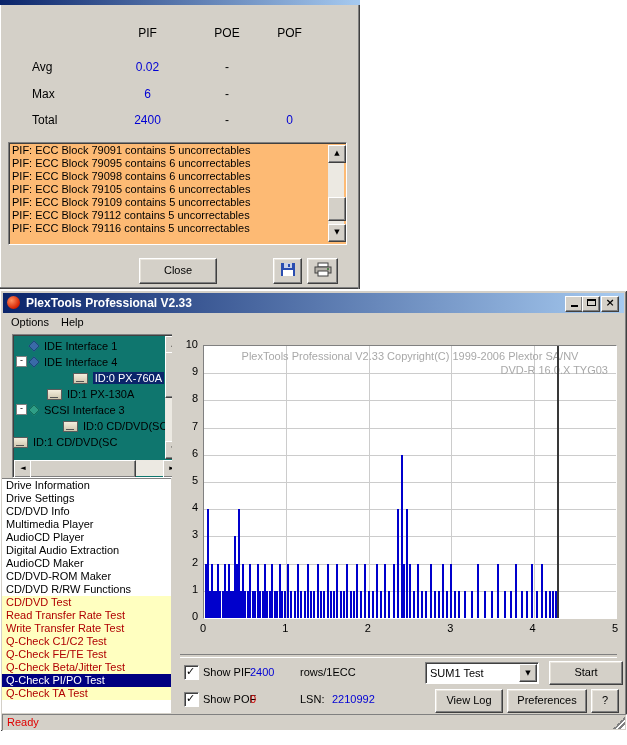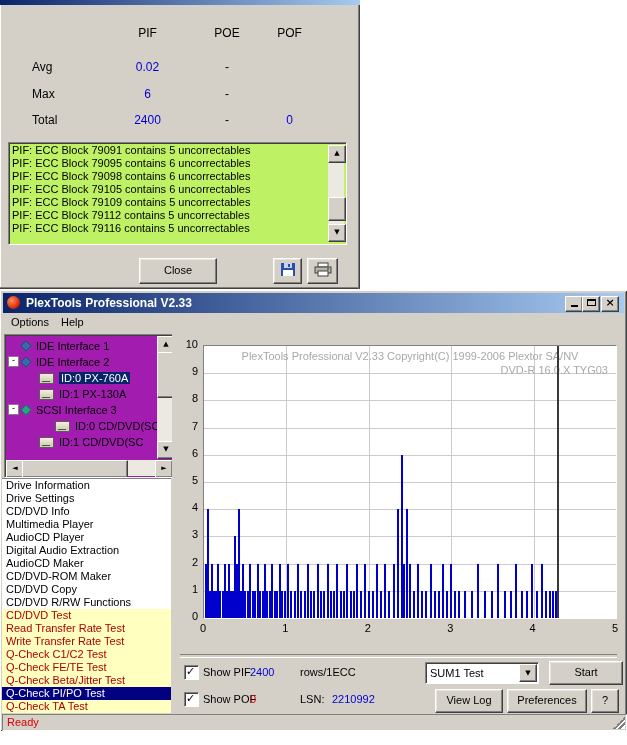--- a/index.html
+++ b/index.html
@@ -10,21 +10,21 @@
        font-family:"Liberation Sans",sans-serif;font-size:11px;text-align:center;color:#000;cursor:default;}
 
   
   .dialog{position:absolute;left:0;top:0;width:360px;height:289px;background:#d4d0c8;
           box-shadow:inset -1px 0 0 #404040, inset -2px 0 0 #808080, inset 0 -1px 0 #404040, inset 0 -2px 0 #808080, inset 1px 0 0 #ffffff;}
   .dlg-cap{position:absolute;left:0;top:0;width:360px;height:5px;background:linear-gradient(90deg,#0a246a,#a6caf0);}
   .stat{position:absolute;font-size:12px;height:14px;line-height:14px;text-align:center;}
   .stat.lab{text-align:left;}
   .blue{color:#0000d4;}
   .red{color:#cc0000;}
-  .listbox{position:absolute;left:8px;top:142px;width:337px;height:101px;background:#bef264;
+  .listbox{position:absolute;left:8px;top:142px;width:337px;height:101px;background:#fdba74;
            border:1px solid;border-color:#808080 #ffffff #ffffff #808080;box-shadow:inset 1px 1px 0 #404040;overflow:hidden;}
   .log-line{height:13px;line-height:13px;white-space:nowrap;padding-left:3px;font-size:11px;}
   .vscroll{position:absolute;top:2px;right:2px;bottom:2px;width:16px;background:#ece9e2;}
   .sb-btn{position:absolute;left:0;width:16px;height:16px;background:#d4d0c8;border:1px solid;
           border-color:#ffffff #404040 #404040 #ffffff;box-shadow:inset -1px -1px 0 #808080;
           font-family:"DejaVu Sans",sans-serif;font-size:7px;line-height:14px;text-align:center;color:#000;}
   .sb-thumb{position:absolute;left:0;width:16px;background:#d4d0c8;border:1px solid;
             border-color:#ffffff #404040 #404040 #ffffff;box-shadow:inset -1px -1px 0 #808080;}
   .icon-svg{display:block;margin:3px auto 0;}
 
@@ -38,21 +38,21 @@
   .title-text{position:absolute;left:23px;top:3px;font-weight:bold;font-size:12px;}
   .wbtn{position:absolute;top:3px;width:16px;height:14px;background:#d4d0c8;border:1px solid;
         border-color:#ffffff #404040 #404040 #ffffff;box-shadow:inset -1px -1px 0 #808080;}
   .wbtn-min::after{content:"";display:block;width:7px;height:2px;background:#000;margin:8px auto 0;}
   .wbtn-max::after{content:"";display:block;width:8px;height:7px;border:1px solid #000;border-top-width:2px;margin:2px auto 0;box-sizing:border-box;width:9px;}
   .wbtn-close::after{content:"×";display:block;text-align:center;font:bold 11px/12px "DejaVu Sans",sans-serif;color:#000;}
   .menubar{position:absolute;left:3px;top:23px;right:3px;height:19px;background:#d4d0c8;}
   .menu-item{position:absolute;top:2px;height:15px;line-height:15px;padding:0 6px;}
 
   
-  .treepanel{position:absolute;left:4px;top:44px;width:169px;height:142px;background:#a21caf;
+  .treepanel{position:absolute;left:12px;top:44px;width:169px;height:142px;background:#0f766e;
              border:1px solid;border-color:#808080 #ffffff #ffffff #808080;box-shadow:inset 1px 1px 0 #404040;overflow:hidden;}
   .tree-row{position:relative;height:16px;line-height:16px;white-space:nowrap;}
   .expand-box{position:absolute;left:3px;top:3px;width:9px;height:9px;background:#fff;border:1px solid #808080;
               font:9px/7px "Liberation Sans",sans-serif;text-align:center;color:#000;}
   .ticon{display:inline-block;vertical-align:middle;margin-right:5px;}
   .diamond-blue{width:8px;height:8px;background:#3a6aa8;border:1px solid #16406e;transform:rotate(45deg) scale(0.8);}
   .diamond-teal{width:8px;height:8px;background:#2e9e86;border:1px solid #0e5e4e;transform:rotate(45deg) scale(0.8);}
   .drive{width:13px;height:9px;background:linear-gradient(#f4eedd,#cfc7ae);border:1px solid #5c5c5c;position:relative;}
   .drive::after{content:"";position:absolute;left:2px;bottom:1px;width:8px;height:1px;background:#555;}
   .tlabel{font-size:11px;vertical-align:middle;}
@@ -180,26 +180,26 @@
     </div>
 
     <div class="menubar">
       <span class="menu-item" style="left:2px">Options</span>
       <span class="menu-item" style="left:52px">Help</span>
     </div>
 
     <div class="treepanel">
       <div id="tree-items" style="position:absolute;left:0;top:2px;right:18px;">
           <div class="tree-row" style="padding-left: 16px;"><span class="ticon diamond-blue"></span><span class="tlabel">IDE Interface 1</span></div>
-          <div class="tree-row" style="padding-left: 16px;"><span class="expand-box">-</span><span class="ticon diamond-blue"></span><span class="tlabel">IDE Interface 2</span></div>
-          <div class="tree-row" style="padding-left: 34px;"><span class="ticon drive"></span><span class="tlabel tsel">ID:0  PX-760A</span></div>
+          <div class="tree-row" style="padding-left: 16px;"><span class="expand-box">-</span><span class="ticon diamond-blue"></span><span class="tlabel">IDE Interface 4</span></div>
+          <div class="tree-row" style="padding-left: 34px; text-align: right;"><span class="ticon drive"></span><span class="tlabel tsel">ID:0  PX-760A</span></div>
           <div class="tree-row" style="padding-left: 34px;"><span class="ticon drive"></span><span class="tlabel">ID:1  PX-130A</span></div>
           <div class="tree-row" style="padding-left: 16px;"><span class="expand-box">-</span><span class="ticon diamond-teal"></span><span class="tlabel">SCSI Interface 3</span></div>
           <div class="tree-row" style="padding-left: 50px;"><span class="ticon drive"></span><span class="tlabel">ID:0  CD/DVD(SC</span></div>
-          <div class="tree-row" style="padding-left: 34px;"><span class="ticon drive"></span><span class="tlabel">ID:1  CD/DVD(SC</span></div>
+          <div class="tree-row" style=""><span class="ticon drive"></span><span class="tlabel">ID:1  CD/DVD(SC</span></div>
         </div>
       <div class="tree-vscroll">
         <div class="sb-btn" style="top:0">▲</div>
         <div class="sb-thumb" style="top:16px;height:44px"></div>
         <div class="sb-btn" style="bottom:0;top:auto">▼</div>
       </div>
       <div class="tree-hscroll">
         <div class="sb-btn-h" style="left:0">◄</div>
         <div class="sb-thumb" style="left:16px;top:0;height:16px;width:104px"></div>
         <div class="sb-btn-h" style="right:0">►</div>
@@ -208,21 +208,20 @@
 
     <div class="funclist" id="funclist">
         <div class="func-item">Drive Information</div>
         <div class="func-item">Drive Settings</div>
         <div class="func-item">CD/DVD Info</div>
         <div class="func-item">Multimedia Player</div>
         <div class="func-item">AudioCD Player</div>
         <div class="func-item">Digital Audio Extraction</div>
         <div class="func-item">AudioCD Maker</div>
         <div class="func-item">CD/DVD-ROM Maker</div>
-        <div class="func-item">CD/DVD Copy</div>
         <div class="func-item">CD/DVD R/RW Functions</div>
         <div class="func-item test">CD/DVD Test</div>
         <div class="func-item test">Read Transfer Rate Test</div>
         <div class="func-item test">Write Transfer Rate Test</div>
         <div class="func-item test">Q-Check C1/C2 Test</div>
         <div class="func-item test">Q-Check FE/TE Test</div>
         <div class="func-item test">Q-Check Beta/Jitter Test</div>
         <div class="func-item test sel">Q-Check PI/PO Test</div>
         <div class="func-item test">Q-Check TA Test</div>
       </div>

